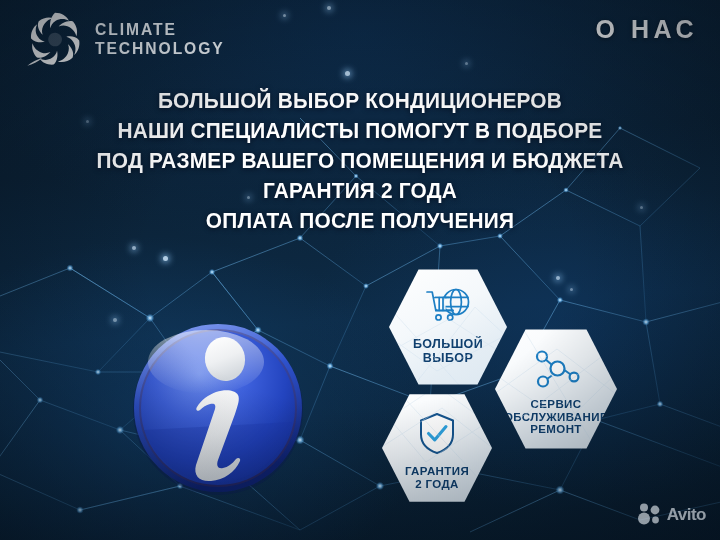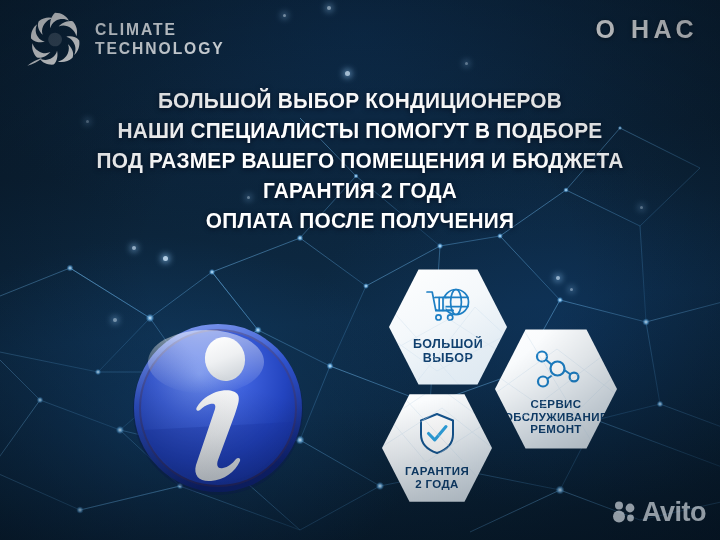--- a/index.html
+++ b/index.html
@@ -79,21 +79,21 @@
   #hex-choice .hex-label{font-size:12.5px;}
   #hex-warranty{left:382px;top:392px;width:110px;height:112px;}
   #hex-warranty .hex-label{font-size:11.5px;}
   #hex-service{left:495px;top:327px;width:122px;height:124px;}
   #hex-service .hex-label{font-size:11.5px;margin-top:4px;}
   .hex .streak{position:absolute;inset:0;opacity:.5;pointer-events:none;}
 
   
   .avito{position:absolute;right:14px;bottom:12px;display:flex;align-items:center;gap:5px;opacity:.62;}
   .avito-text{
-    color:#e8eef4;font-size:27px;font-weight:700;letter-spacing:-.5px;
+    color:#e8eef4;font-size:17px;font-weight:700;letter-spacing:-.5px;
     font-family:"Liberation Sans",sans-serif;
   }
 </style>
 </head>
 <body>
 
 <div class="stage">
 
   <div class="plexus">
     <svg viewBox="0 0 720 540" xmlns="http://www.w3.org/2000/svg" aria-hidden="true">

